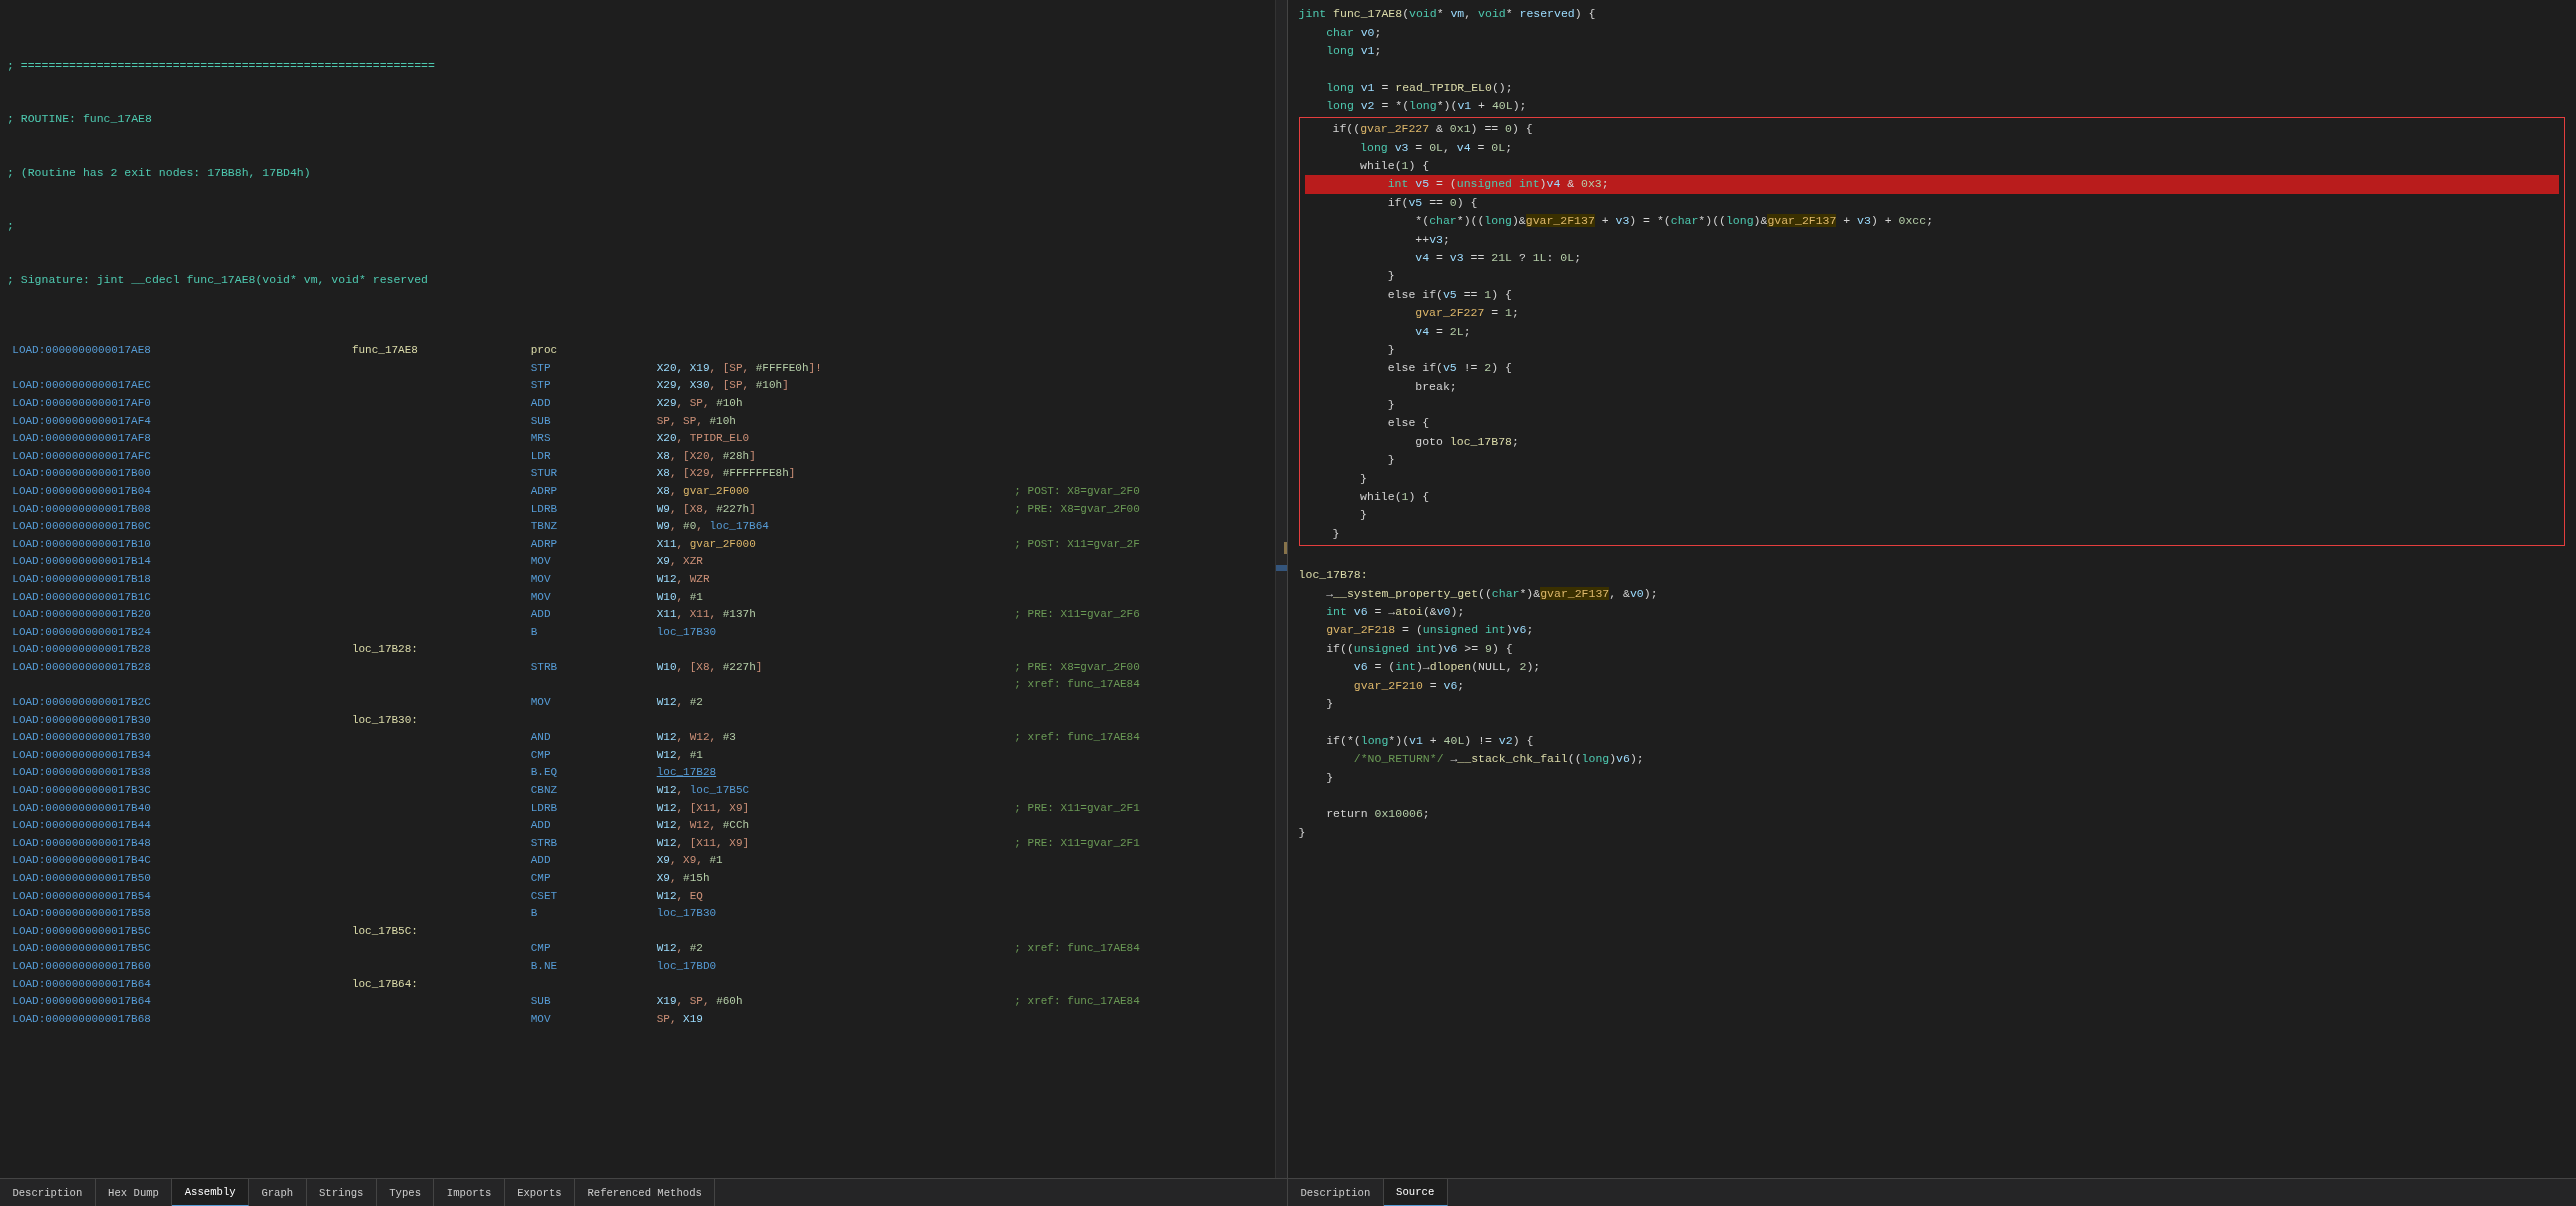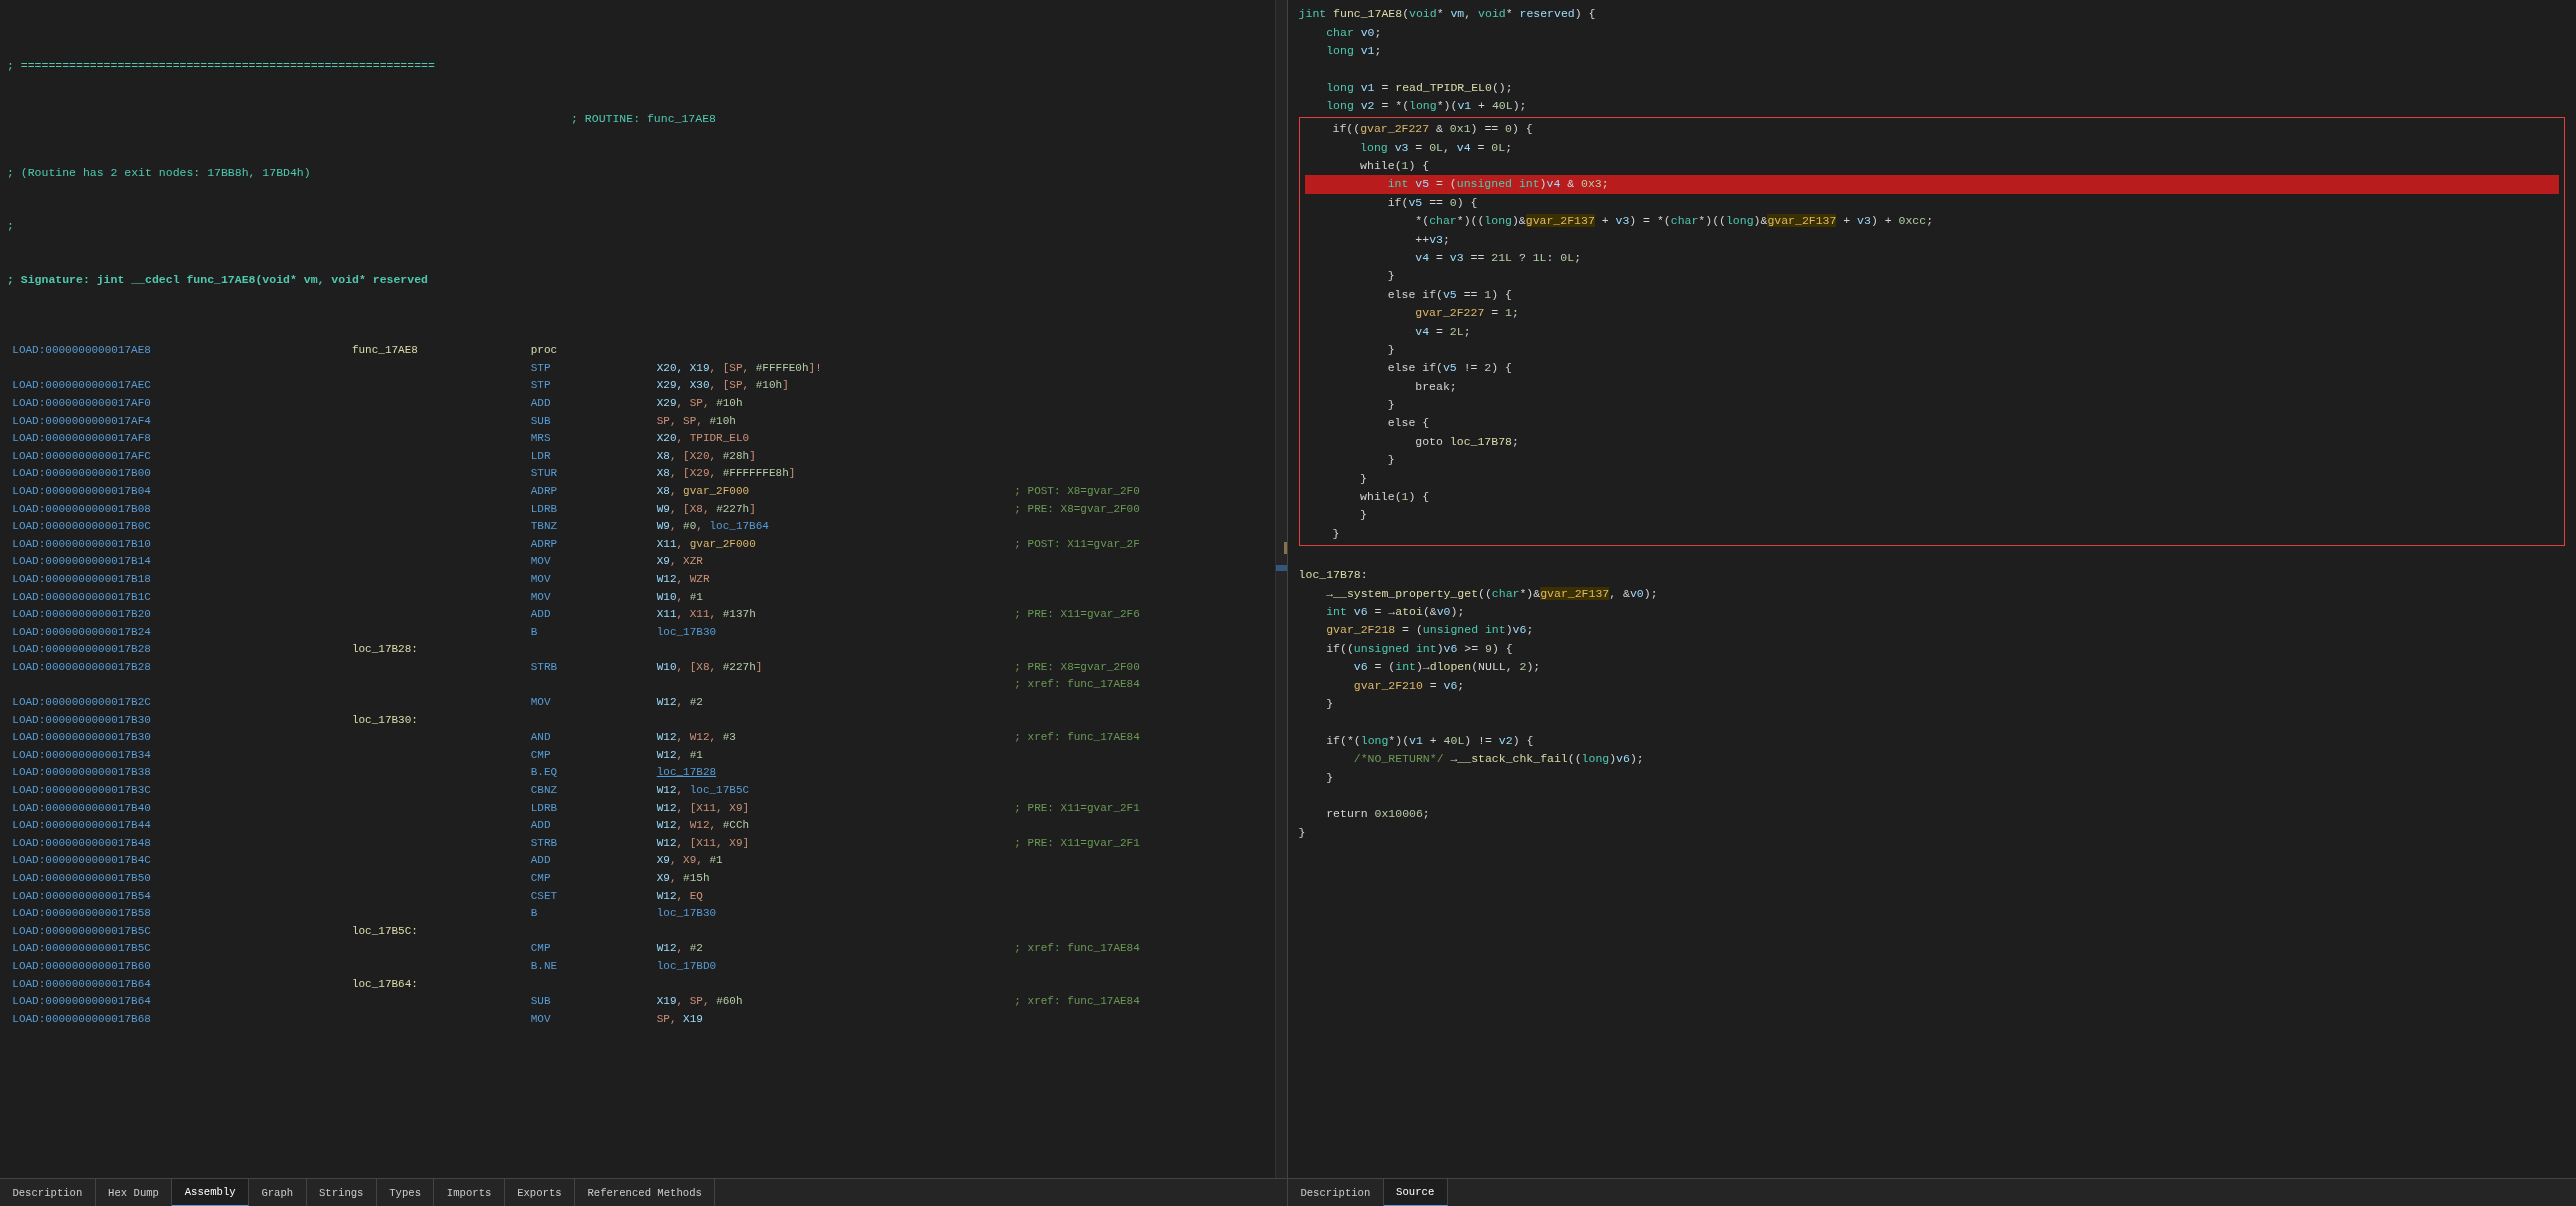--- a/index.html
+++ b/index.html
@@ -98,24 +98,24 @@
   </style>
 </head>
 <body>
 
 <div class="main-container">
 
   <div class="left-panel">
     <div class="source-code">
       
       <div style="color:#4ec9b0;">; ============================================================</div>
-      <div style="color:#4ec9b0;text-align:center;">; ROUTINE: func_17AE8</div>
+      <div style="color:#4ec9b0;">; ROUTINE: func_17AE8</div>
       <div style="color:#4ec9b0;">; (Routine has 2 exit nodes: 17BB8h, 17BD4h)</div>
       <div style="color:#4ec9b0;">;</div>
-      <div style="color:#4ec9b0;font-weight:bold;">; Signature: jint __cdecl func_17AE8(void* vm, void* reserved</div>
+      <div style="color:#4ec9b0;">; Signature: jint __cdecl func_17AE8(void* vm, void* reserved</div>
       
       <table class="assembly-table">
         <tbody>
           <tr>
             <td class="col-addr">LOAD:0000000000017AE8</td>
             <td class="col-label" style="color:#dcdcaa;">func_17AE8</td>
             <td class="col-mnem" style="color:#dcdcaa;">proc</td>
             <td class="col-ops"></td>
             <td class="col-comment"></td>
           </tr>

